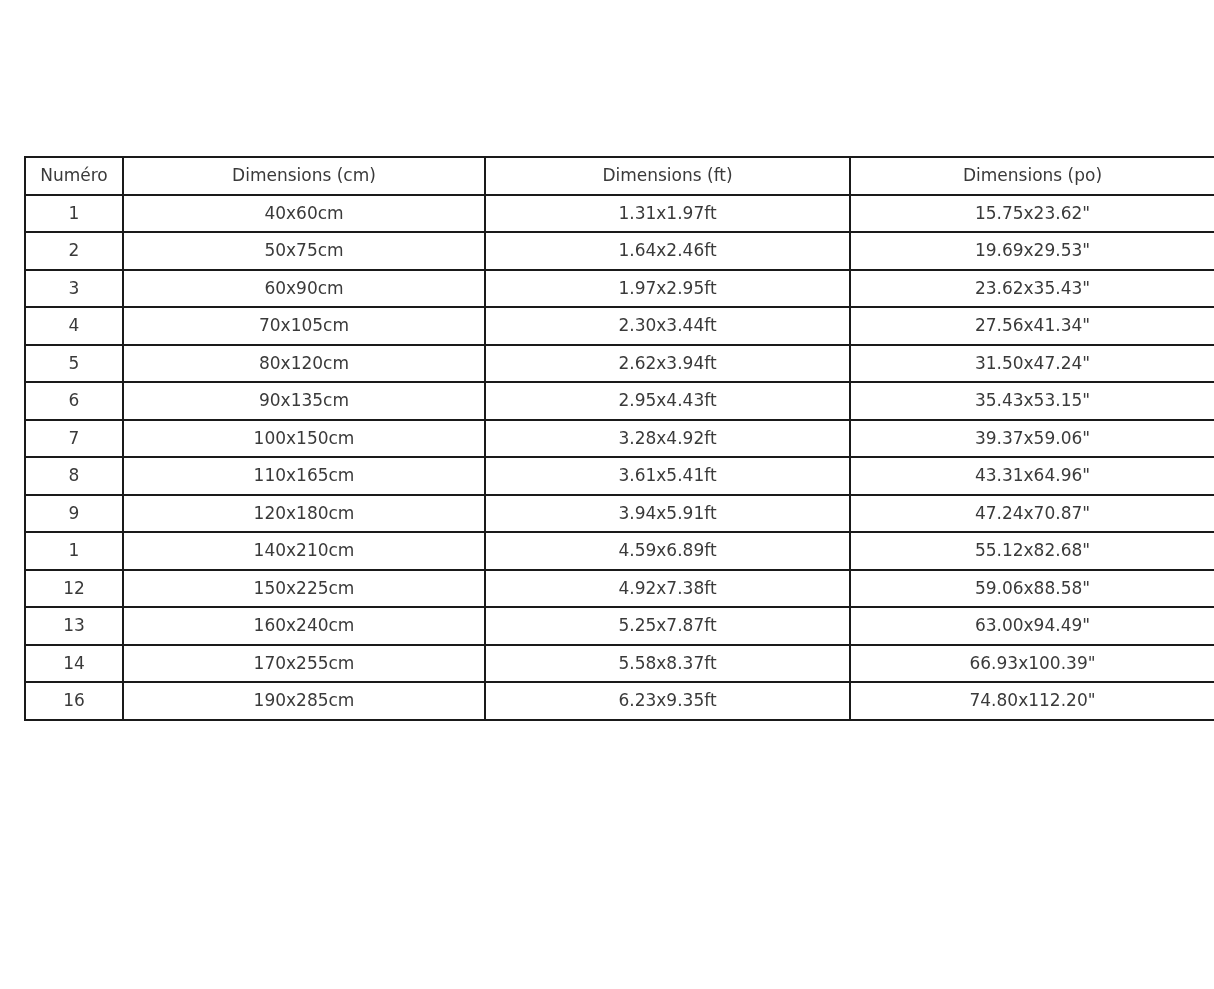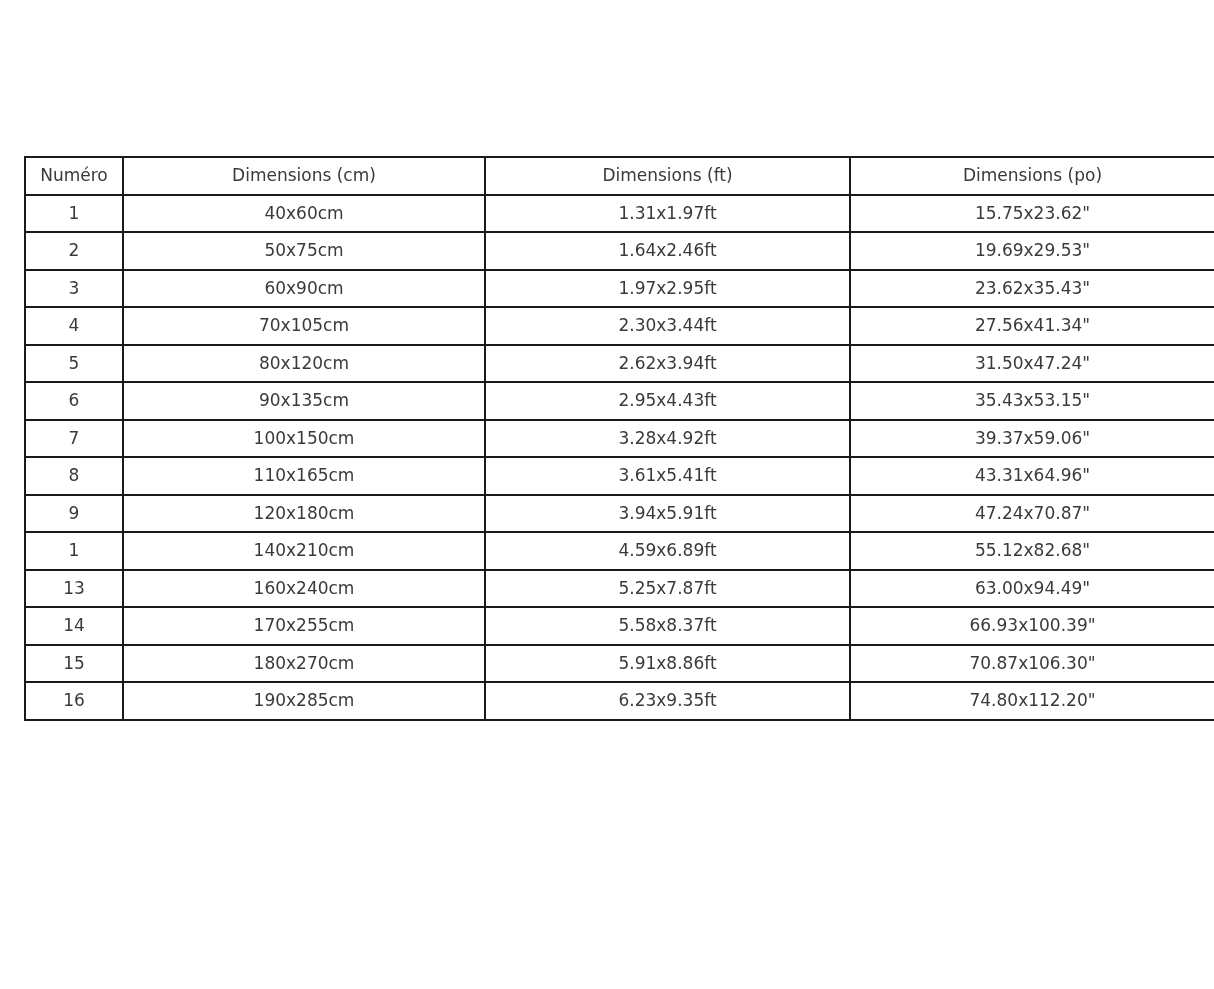--- a/index.html
+++ b/index.html
@@ -110,37 +110,37 @@
         <td>3.94x5.91ft</td>
         <td>47.24x70.87"</td>
       </tr>
       <tr>
         <td>1</td>
         <td>140x210cm</td>
         <td>4.59x6.89ft</td>
         <td>55.12x82.68"</td>
       </tr>
       <tr>
+        <td>12</td>
+        <td>150x225cm</td>
+        <td>4.92x7.38ft</td>
+        <td>59.06x88.58"</td>
+      </tr>
+      <tr>
         <td>13</td>
         <td>160x240cm</td>
         <td>5.25x7.87ft</td>
         <td>63.00x94.49"</td>
       </tr>
       <tr>
         <td>14</td>
         <td>170x255cm</td>
         <td>5.58x8.37ft</td>
         <td>66.93x100.39"</td>
       </tr>
       <tr>
-        <td>15</td>
-        <td>180x270cm</td>
-        <td>5.91x8.86ft</td>
-        <td>70.87x106.30"</td>
-      </tr>
-      <tr>
         <td>16</td>
         <td>190x285cm</td>
         <td>6.23x9.35ft</td>
         <td>74.80x112.20"</td>
       </tr>
     </tbody>
 </table>
 
 </body></html>

